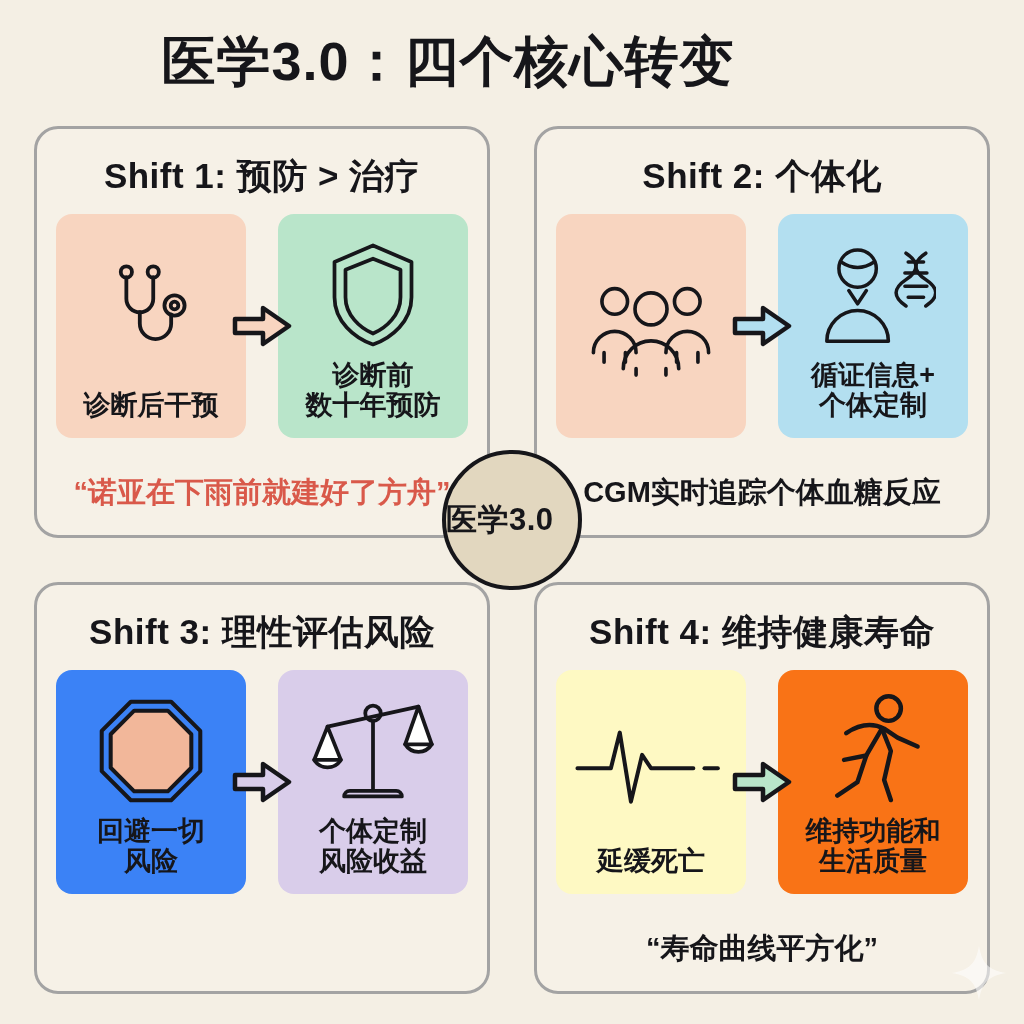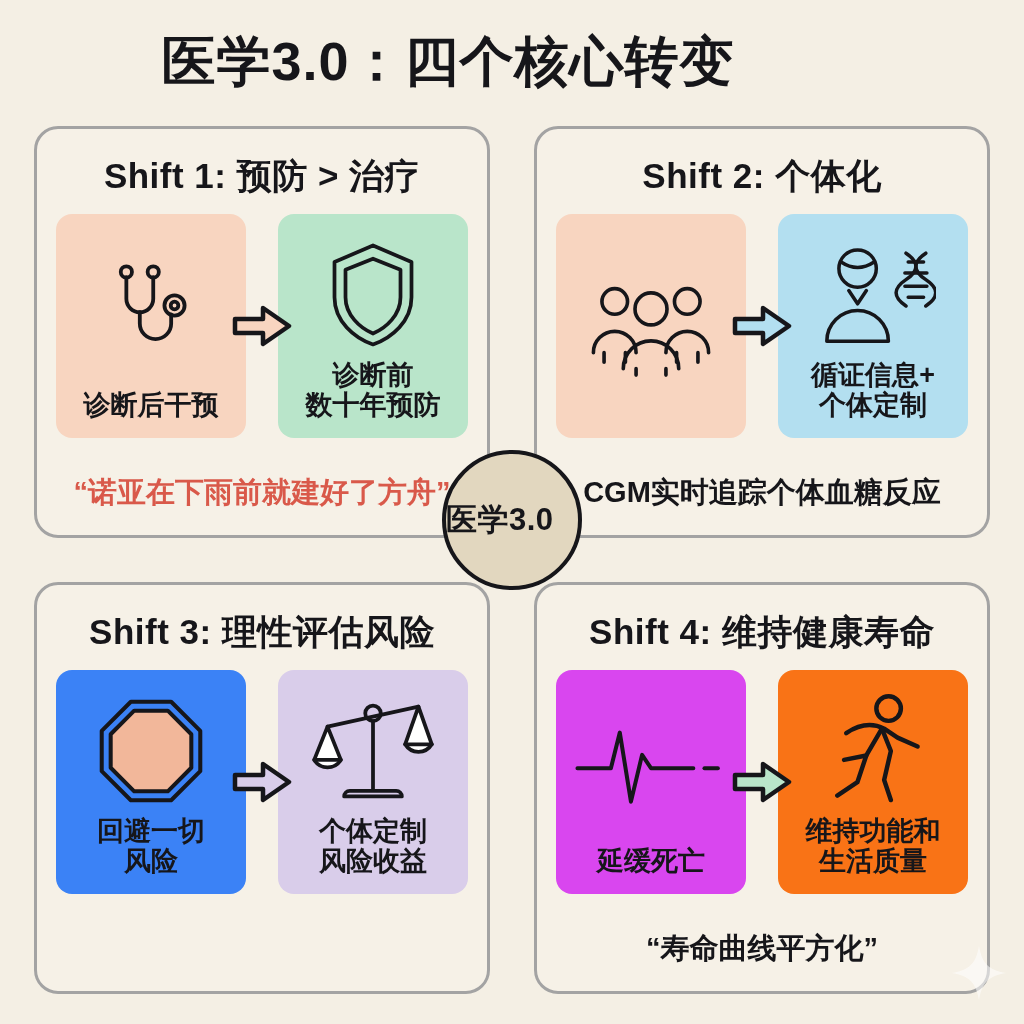--- a/index.html
+++ b/index.html
@@ -277,21 +277,21 @@
         <div class="panel-label">个体定制
 风险收益</div>
       </div>
     </div>
   </div>
 
   <div class="card">
     <div class="card-title">Shift 4: 维持健康寿命</div>
     <div class="pair">
 
-      <div class="panel" style="background:#d946ef">
+      <div class="panel" style="background:#fef9c3">
         <div class="panel-icon">
           <svg width="156" height="92" viewBox="0 0 140 80" fill="none" stroke="#16161a" stroke-width="3.6" stroke-linecap="round" stroke-linejoin="round">
             <path d="M4 42 H34 L42 10 L52 72 L62 30 L70 42 H108"></path>
             <path d="M118 42 H130"></path>
           </svg>
         </div>
         <div class="panel-label">延缓死亡</div>
       </div>
 
       <svg class="arrow" viewBox="0 0 62 50">

